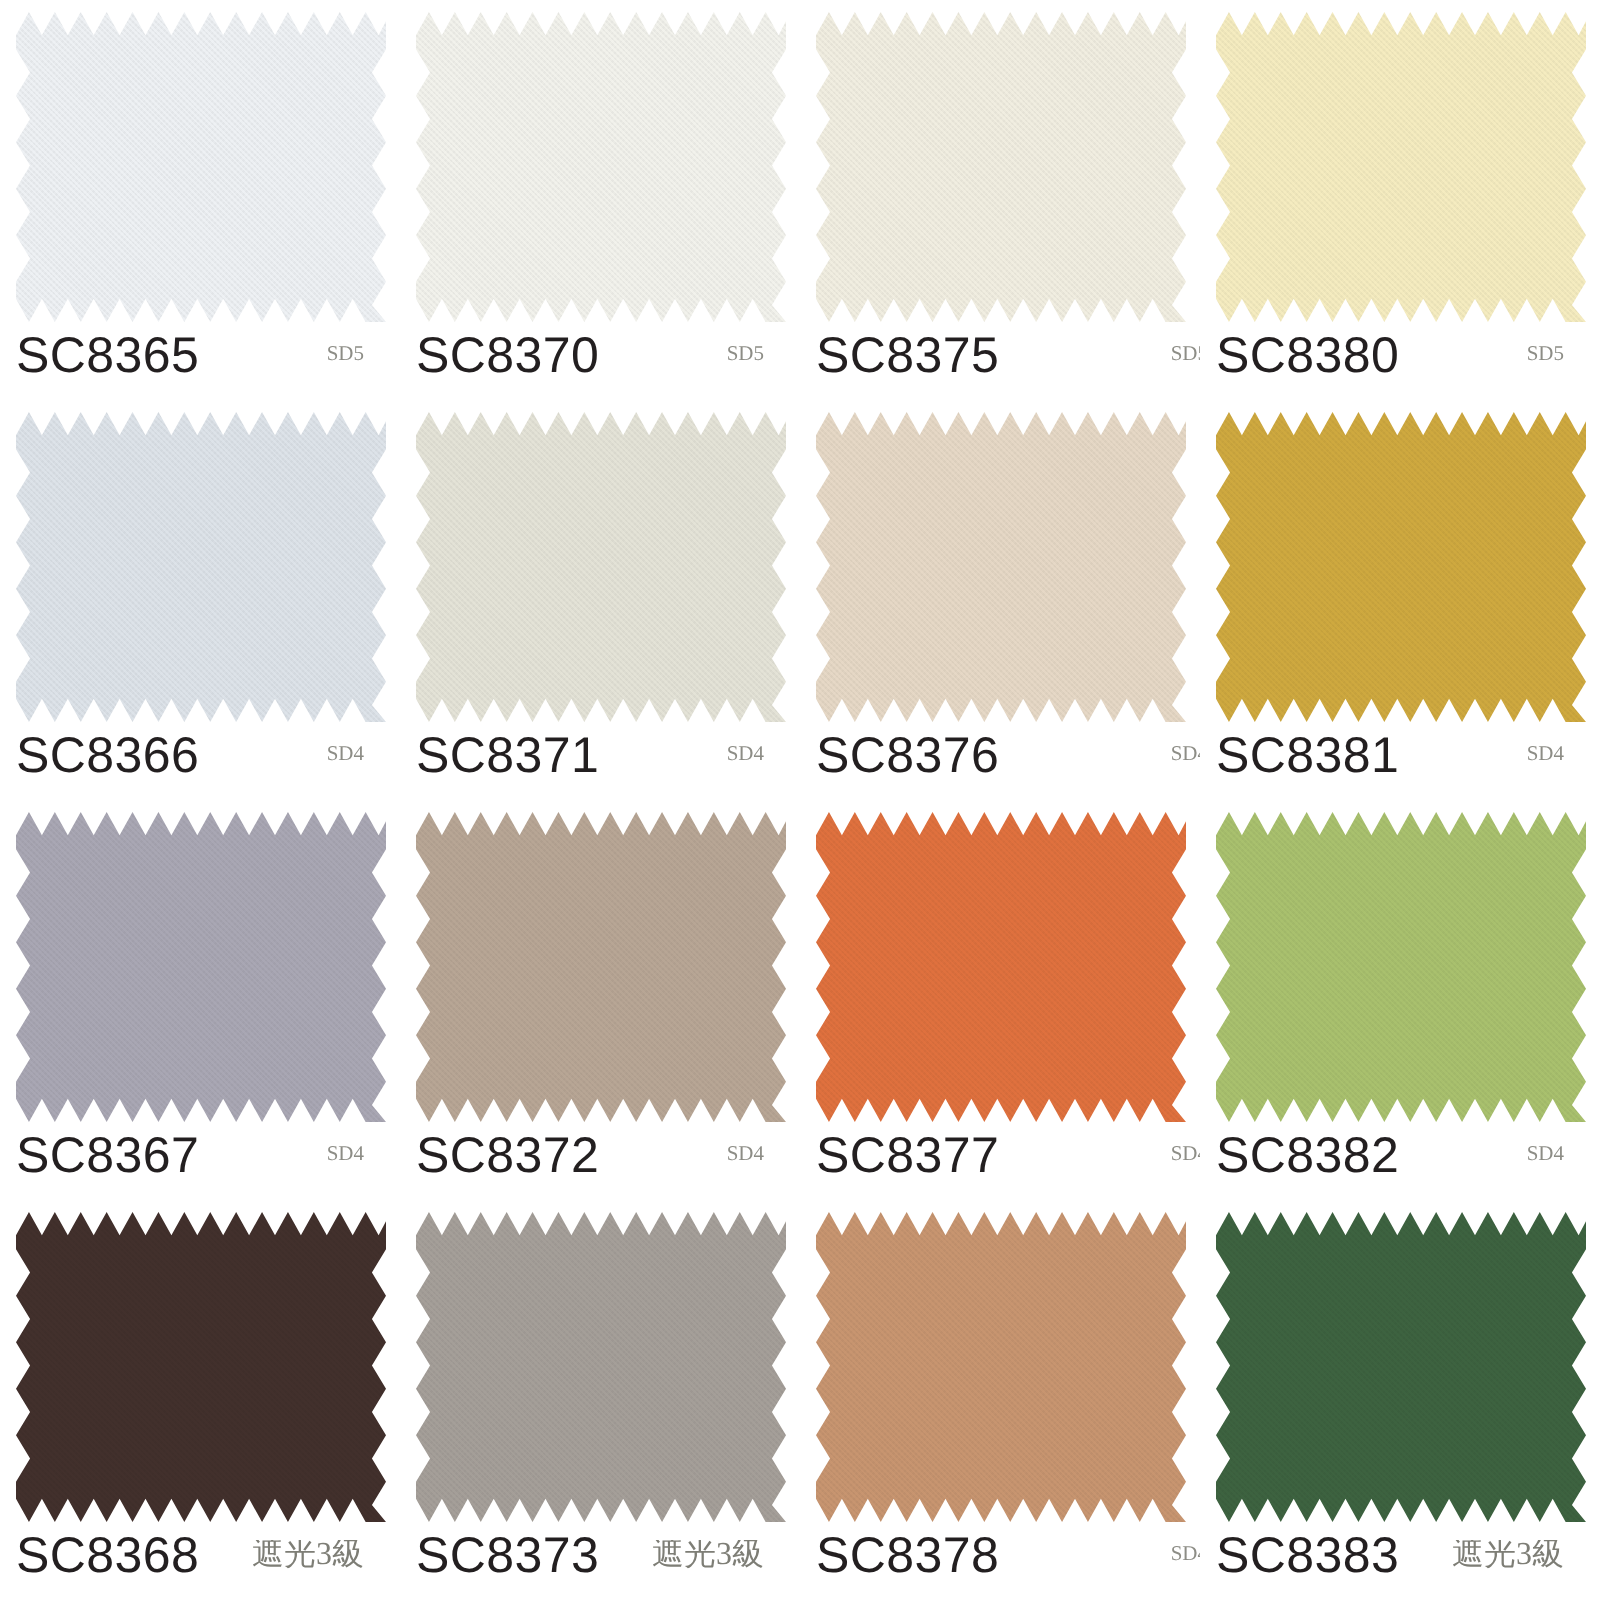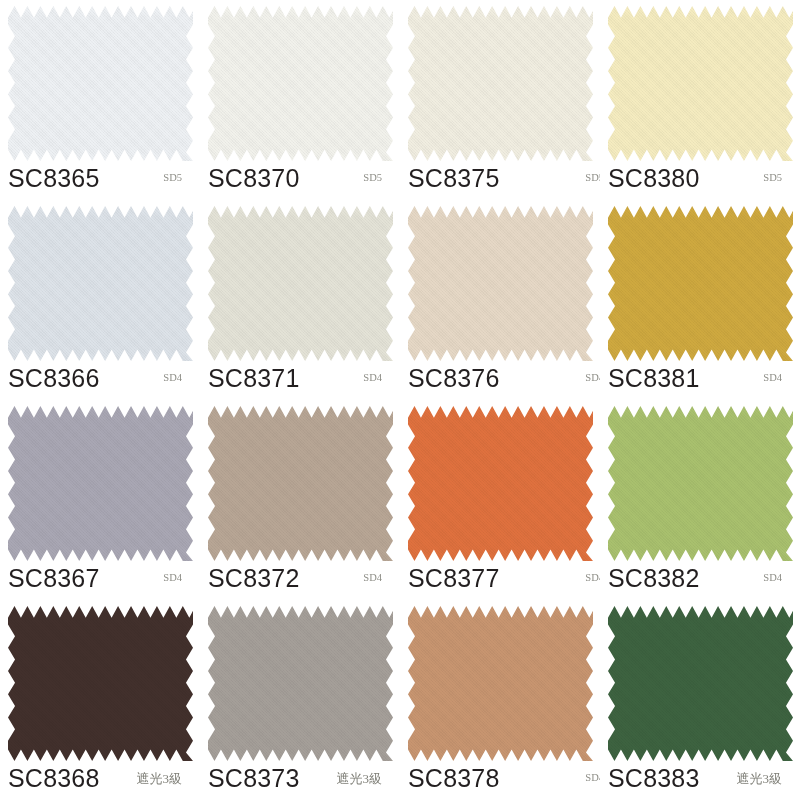--- a/index.html
+++ b/index.html
@@ -115,21 +115,21 @@
     line-height: 1;
     color: #8d8d86;
     white-space: nowrap;
     overflow: hidden;
     max-width: 56px;
     flex: 0 0 auto;
     font-family: Liberation Serif, serif;
   }
 
   .swatch-badge.jp {
-    font-size: 13px;
+    font-size: 16px;
     color: #7e7e76;
     max-width: 62px;
   }
 </style>
 </head>
 <body>
 
 <div id="swatch-grid">
     <div class="swatch-cell">
       <div class="swatch-chip">

